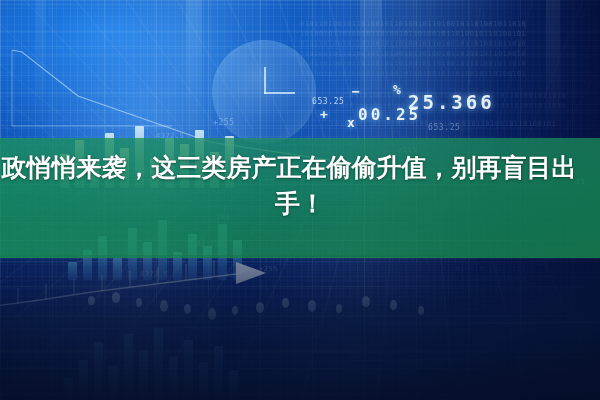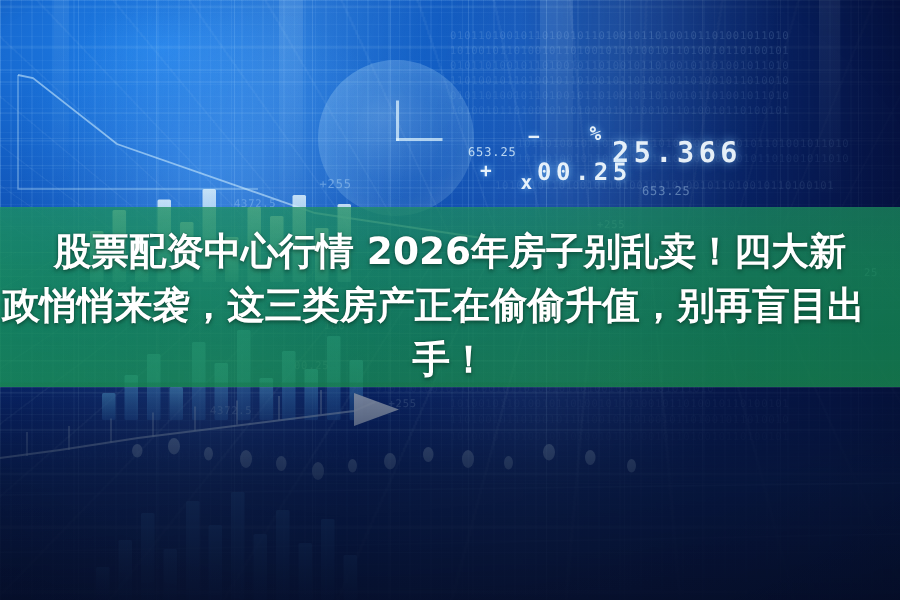--- a/index.html
+++ b/index.html
@@ -343,18 +343,17 @@
   <div class="num num-faint2" style="left:156px; top:132px;">4372.5</div>
   <div class="num num-faint2" style="left:216px; top:213px;">166</div>
   <div class="num num-faint2" style="left:196px; top:240px;">00.25</div>
 
   <div class="bg-dark-bottom"></div>
   <div class="bg-vignette"></div>
 
   <div class="green-band"></div>
 
   <div class="headline">
-    <span class="hl-line l1">股票配资中心行情 2026年房子别乱卖！四大新</span>
     <span class="hl-line l2">政悄悄来袭，这三类房产正在偷偷升值，别再盲目出</span>
     <span class="hl-line l3">手！</span>
   </div>
 
 </div>
 
 </body></html>

